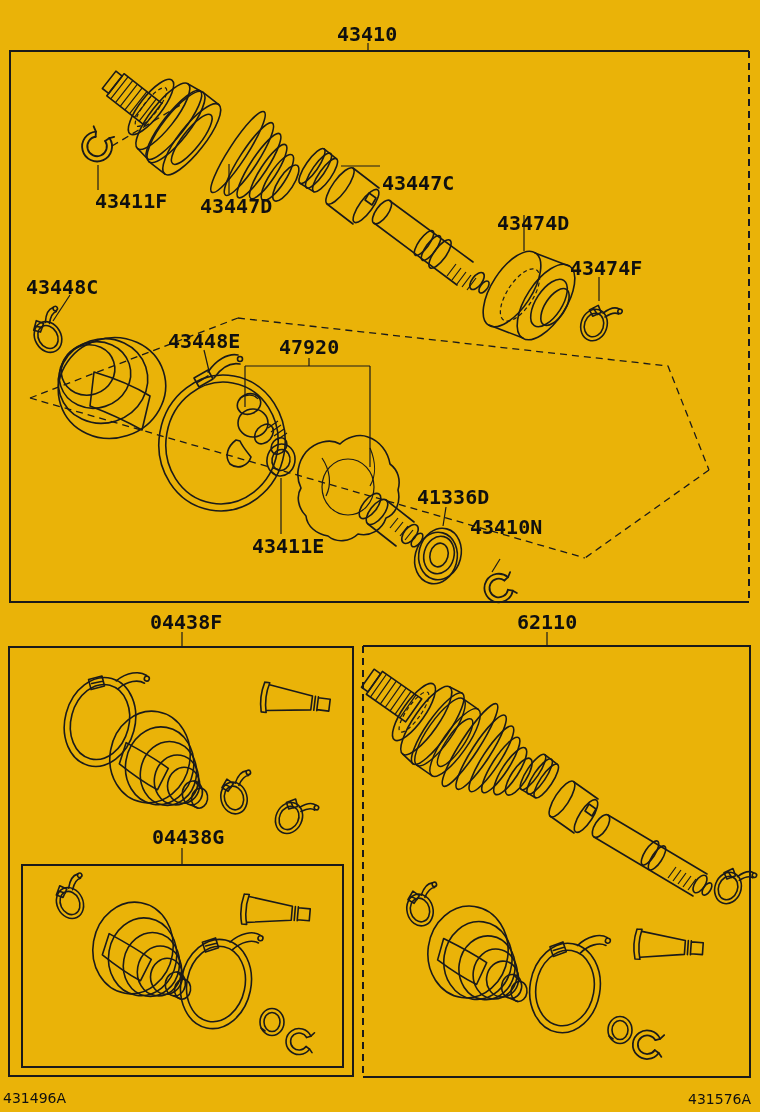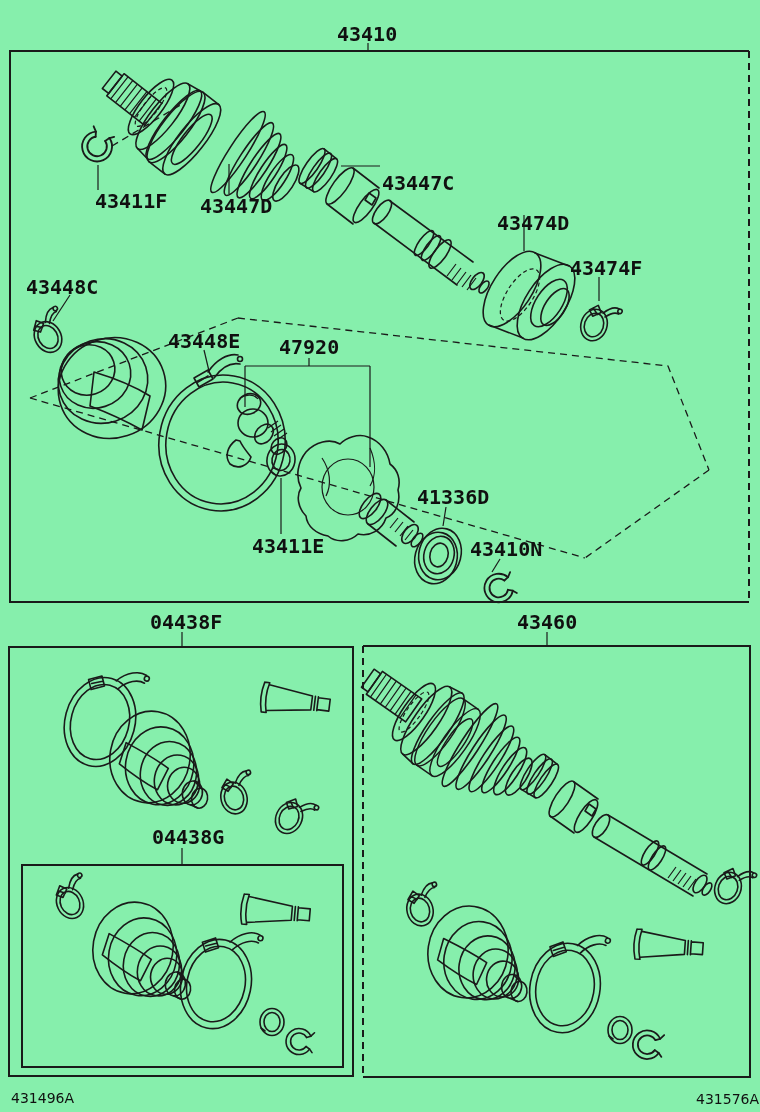--- a/index.html
+++ b/index.html
@@ -1,22 +1,22 @@
 <!DOCTYPE html>
 <html><head>
 <meta charset="utf-8">
 <style>
   html,body{margin:0;padding:0;background:#ffffff;}
-  .canvas{position:relative;width:760px;height:1112px;background:#86efac;overflow:hidden;
+  .canvas{position:relative;width:760px;height:1112px;background:#eab308;overflow:hidden;
           font-family:"DejaVu Sans Mono", monospace;}
   .art{position:absolute;left:0;top:0;}
   .plabel{position:absolute;font:bold 20px "DejaVu Sans Mono", monospace;color:#101010;
           white-space:nowrap;line-height:1;letter-spacing:0px;}
   .fcode{position:absolute;font:14px "DejaVu Sans", sans-serif;color:#101010;
-         white-space:nowrap;line-height:1;letter-spacing:0px;margin-left:8px;}
+         white-space:nowrap;line-height:1;letter-spacing:0px;}
   svg .ln{stroke:#1a1a1a;stroke-width:1.6;fill:none;stroke-linecap:round;stroke-linejoin:round;}
   svg .thin{stroke:#1a1a1a;stroke-width:1.2;fill:none;}
   svg .box{stroke:#1a1a1a;stroke-width:2;fill:none;}
   svg .dash{stroke:#1a1a1a;stroke-width:1.3;fill:none;stroke-dasharray:7 5;}
 </style>
 </head>
 <body>
 
 <div class="canvas">
 
@@ -284,21 +284,21 @@
 <div class="plabel" style="left:95px;top:191px">43411F</div>
 <div class="plabel" style="left:200px;top:196px">43447D</div>
 <div class="plabel" style="left:382px;top:173px">43447C</div>
 <div class="plabel" style="left:497px;top:213px">43474D</div>
 <div class="plabel" style="left:570px;top:258px">43474F</div>
 <div class="plabel" style="left:26px;top:277px">43448C</div>
 <div class="plabel" style="left:168px;top:331px">43448E</div>
 <div class="plabel" style="left:279px;top:337px">47920</div>
 <div class="plabel" style="left:252px;top:536px">43411E</div>
 <div class="plabel" style="left:417px;top:487px">41336D</div>
-<div class="plabel" style="left:470px;top:539px">43410N</div>
+<div class="plabel" style="left:470px;top:517px">43410N</div>
 <div class="plabel" style="left:150px;top:612px">04438F</div>
 <div class="plabel" style="left:152px;top:827px">04438G</div>
-<div class="plabel" style="left:517px;top:612px">43460</div>
+<div class="plabel" style="left:517px;top:612px">62110</div>
 
 <div class="fcode" style="left:3px;top:1091px">431496A</div>
 <div class="fcode" style="left:688px;top:1092px">431576A</div>
 
 </div>
 
 </body></html>

